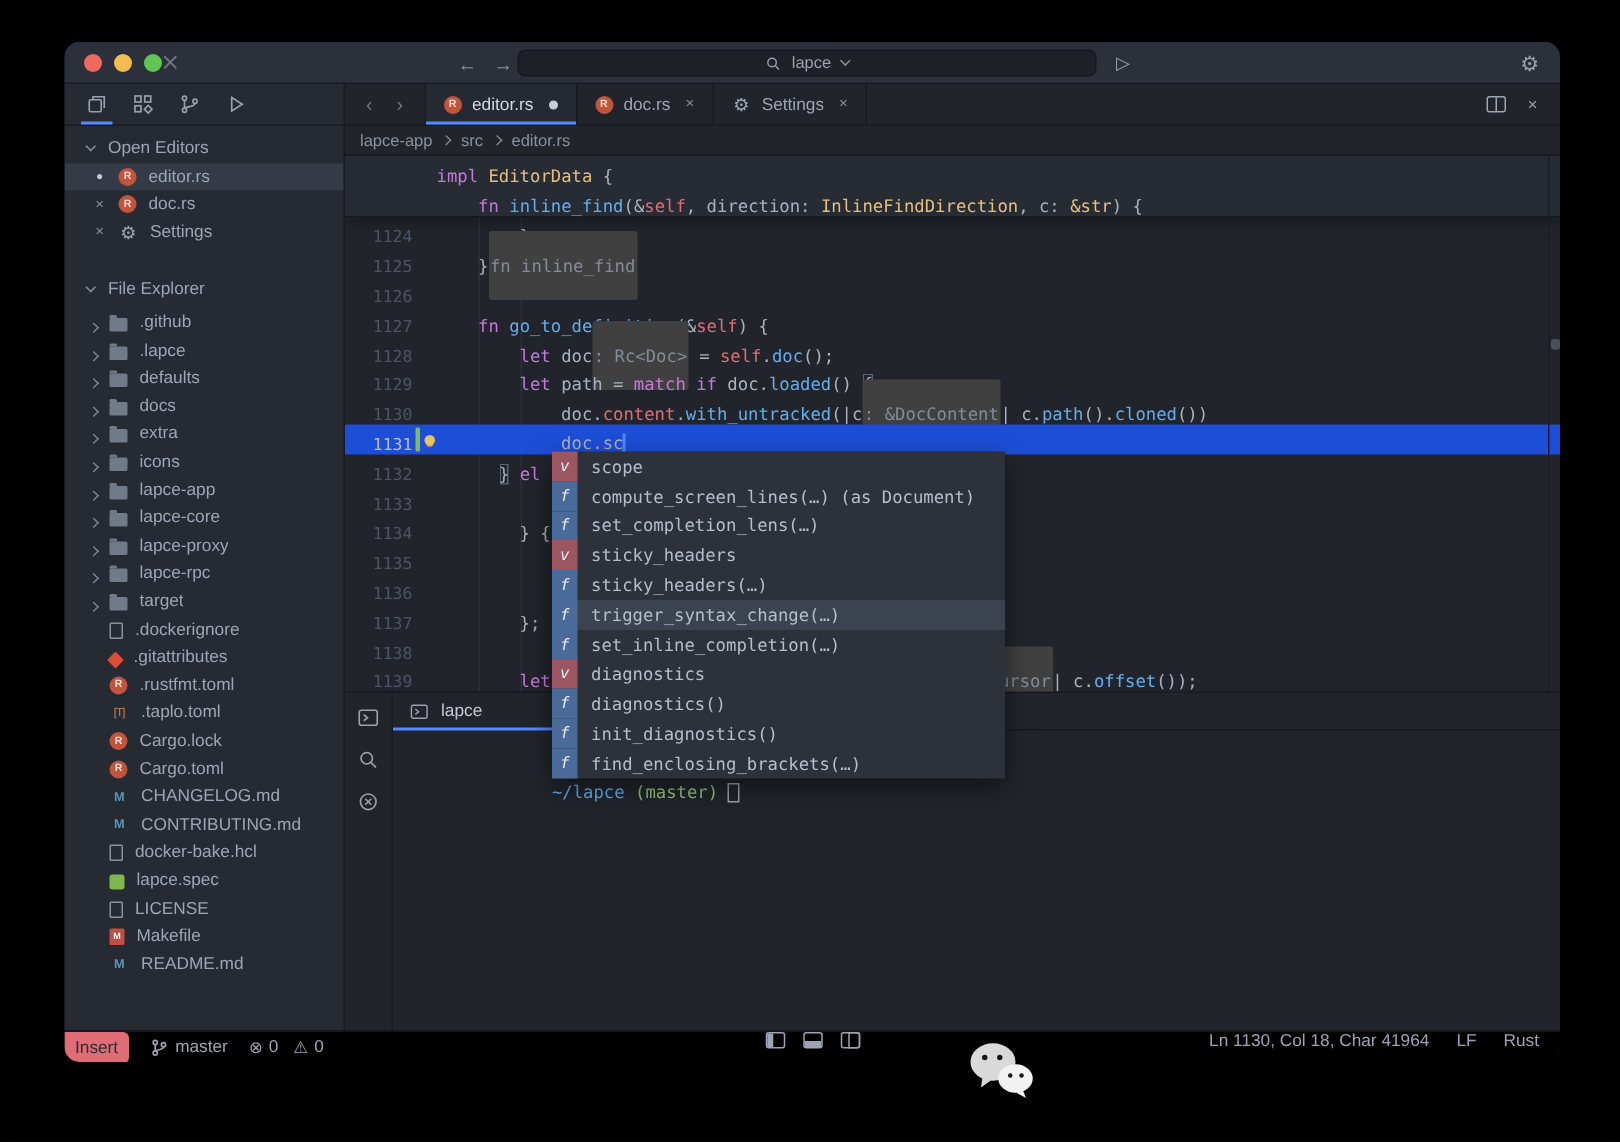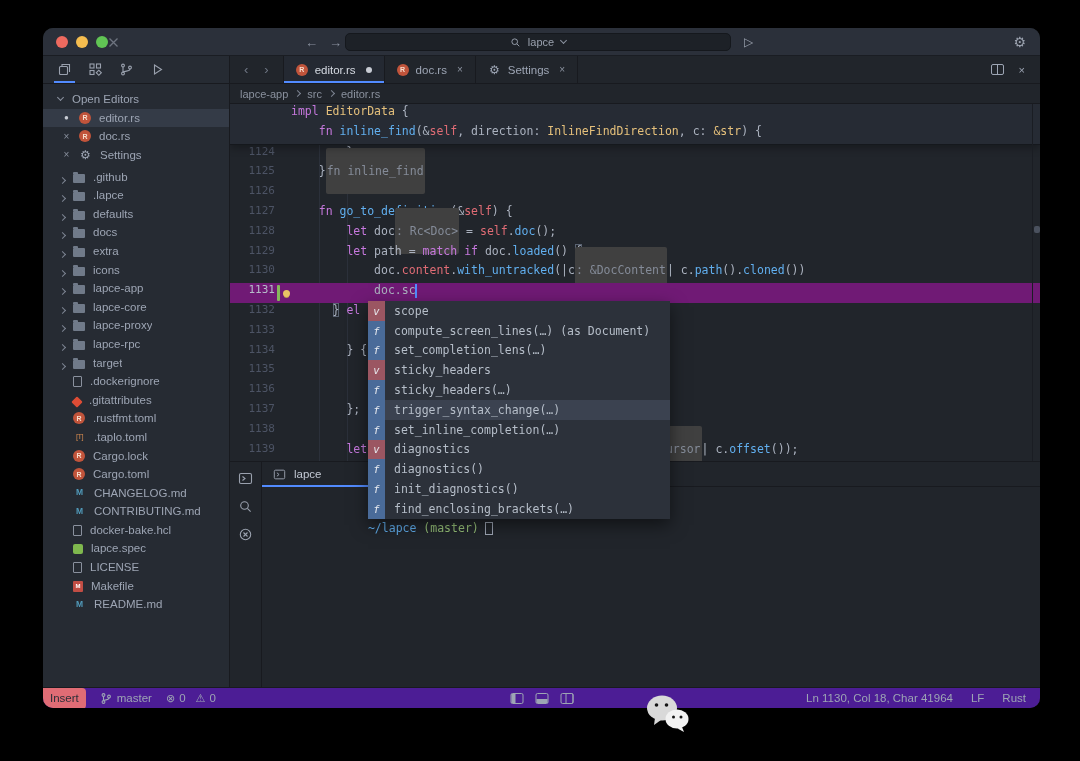--- a/index.html
+++ b/index.html
@@ -63,22 +63,22 @@
 .aft-close{font-size:10px;color:#8a919e;margin-left:3px}
 .tab-right{margin-left:auto;display:flex;align-items:center;gap:15px;padding-right:15px;color:#9da5b4}
 .split-ic{width:13px;height:11px;border:1px solid #9da5b4;border-radius:2px;position:relative}
 .split-ic::before{content:"";position:absolute;left:5px;top:0;bottom:0;width:1px;background:#9da5b4}
 .close-x{font-size:11px;color:#9da5b4}
 .breadcrumb{height:20px;flex:none;display:flex;align-items:center;padding-left:10px;gap:7px;font-size:11px;color:#8a919e;border-bottom:1px solid #181a1f}
 
 .code-area{height:357px;flex:none;position:relative;font-family:"DejaVu Sans Mono",monospace;font-size:11.5px;overflow:hidden}
 .indent-guide{position:absolute;width:1px;background:#2b303a;top:40px;bottom:0;z-index:0}
 .sticky{position:relative;background:#262b34;border-bottom:1px solid #15181d;box-shadow:0 3px 8px rgba(0,0,0,.3);z-index:2}
-.cl{height:19.8px;display:flex;align-items:flex-start;white-space:pre;position:relative;z-index:1}
-.cl.current{background:#701a75}
+.cl{height:19.8px;display:flex;align-items:flex-end;white-space:pre;position:relative;z-index:1}
+.cl.current{background:#1d4ed8}
 .ln{width:45px;flex:none;text-align:right;color:#4c5364;font-size:11px}
 .cl.current .ln{color:#b6bdca}
 .gmark{width:16px;flex:none;position:relative;height:100%}
 .gbar{position:absolute;left:2px;top:2px;bottom:2px;width:3px;background:#86b85c;border-radius:1px}
 .bulb{position:absolute;left:8px;top:50%;margin-top:-3.5px;width:7px;height:7px;border-radius:50%;background:#e8c264;box-shadow:0 2px 0 -1px #b99a4e}
 .ct{flex:1;color:#abb2bf}
 .tok-p{color:#abb2bf}
 .tok-kw{color:#c678dd}
 .tok-fn{color:#61afef}
 .tok-type{color:#e5c07b}
@@ -103,21 +103,21 @@
 .term-strip svg{stroke:#9aa1ae;fill:none;stroke-width:1.1}
 .term-main{flex:1;display:flex;flex-direction:column;min-width:0}
 .term-tabs{height:25px;flex:none;border-bottom:1px solid #181a1f;display:flex}
 .term-tab{width:134px;display:flex;align-items:center;gap:8px;padding-left:11px;font-size:11.5px;color:#c3c9d4;position:relative}
 .term-tab svg{stroke:#9aa1ae;fill:none;stroke-width:1.1}
 .term-tab::after{content:"";position:absolute;left:0;right:0;bottom:-1px;height:2px;background:#528bff}
 .term-body{padding:20px 0 0 9px;font-family:"DejaVu Sans Mono",monospace;font-size:11.5px;color:#abb2bf;white-space:pre}
 .t-path{color:#61afef}.t-branch{color:#98c379}.t-p{color:#abb2bf}
 .term-caret{display:inline-block;width:8px;height:13px;border:1px solid #9da5b4;margin-left:6px;vertical-align:middle}
 
-.statusbar{height:21px;flex:none;background:#4c1d95;border-top:1px solid #181a1f;display:flex;align-items:center;font-size:11.5px;color:#9da5b4;position:relative}
+.statusbar{height:21px;flex:none;background:#000000;border-top:1px solid #181a1f;display:flex;font-size:11.5px;color:#9da5b4;position:relative}
 .mode{height:21px;min-width:40px;background:#e06c75;color:#2b2f38;display:flex;align-items:center;justify-content:center;border-radius:0 4px 4px 0;padding:0 7px}
 .sb-item{display:flex;align-items:center;gap:5px;margin-left:14px}
 .sb-item svg{stroke:#9da5b4;fill:none;stroke-width:1.1}
 .diag{display:flex;align-items:center;gap:4px;margin-left:14px}
 .diag .gly{font-size:11px}
 .sb-center{position:absolute;left:50%;transform:translateX(-50%);display:flex;gap:12px;align-items:center}
 .pbox{width:13px;height:11px;border:1px solid #9da5b4;border-radius:2px;position:relative}
 .pbox.pleft::before{content:"";position:absolute;left:0;top:0;bottom:0;width:4px;background:#9da5b4}
 .pbox.pbottom::before{content:"";position:absolute;left:0;right:0;bottom:0;height:4px;background:#9da5b4}
 .pbox.pright::before{content:"";position:absolute;right:-1px;top:-1px;bottom:-1px;width:6px;border:1px solid #9da5b4;border-radius:0 2px 2px 0}
@@ -201,20 +201,24 @@
               <span class="pre-close">×</span>
               <span class="ficon ic-rust">R</span>
               <span class="lbl it">doc.rs</span>
             </div>
             <div class="oe-row">
               <span class="pre-close">×</span>
               <span class="ficon ic-gear">⚙</span>
               <span class="lbl">Settings</span>
             </div>
           </div>
+        <div class="sec-hdr fe">
+          <span class="chev-down"></span>
+          <span>File Explorer</span>
+        </div>
         <div>
             <div class="x-row">
               <span class="chev-right"></span>
               <span class="ficon ic-folder"></span>
               <span class="lbl">.github</span>
             </div>
             <div class="x-row">
               <span class="chev-right"></span>
               <span class="ficon ic-folder"></span>
               <span class="lbl">.lapce</span>

